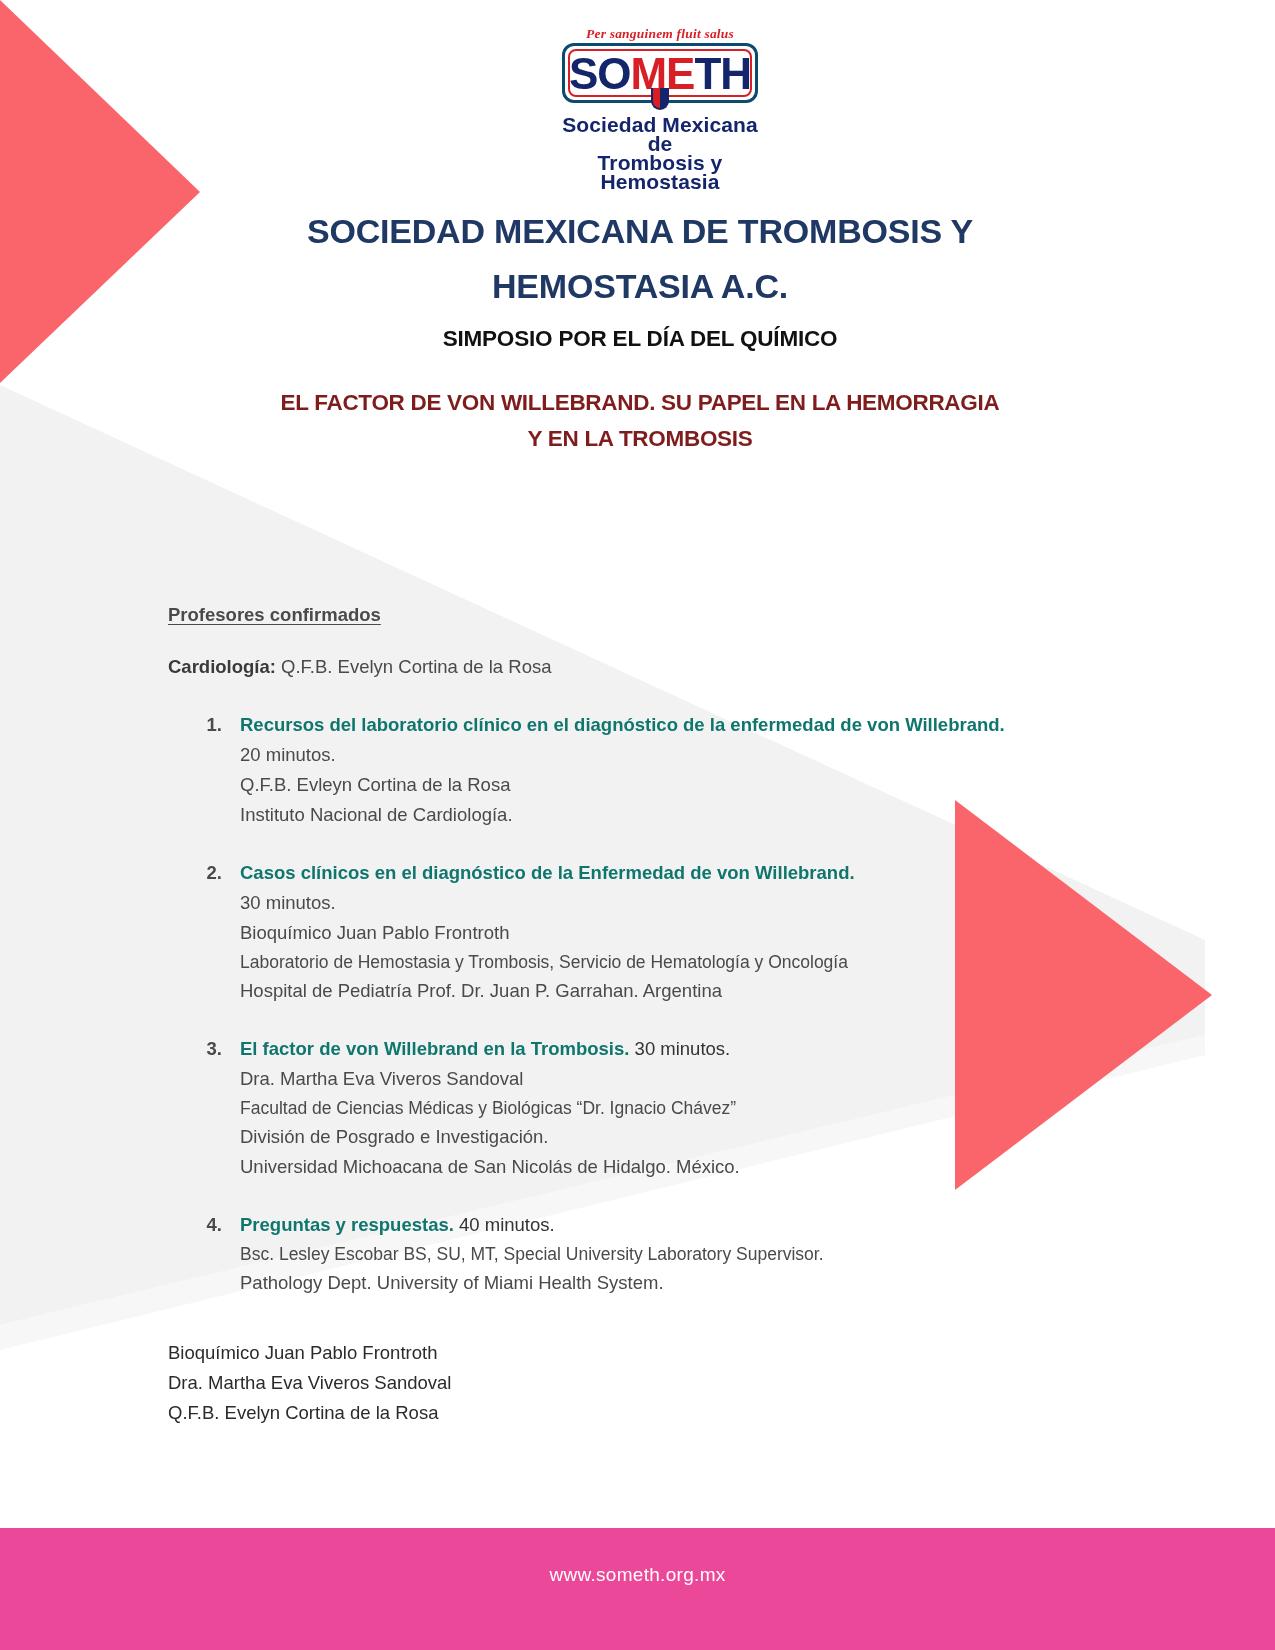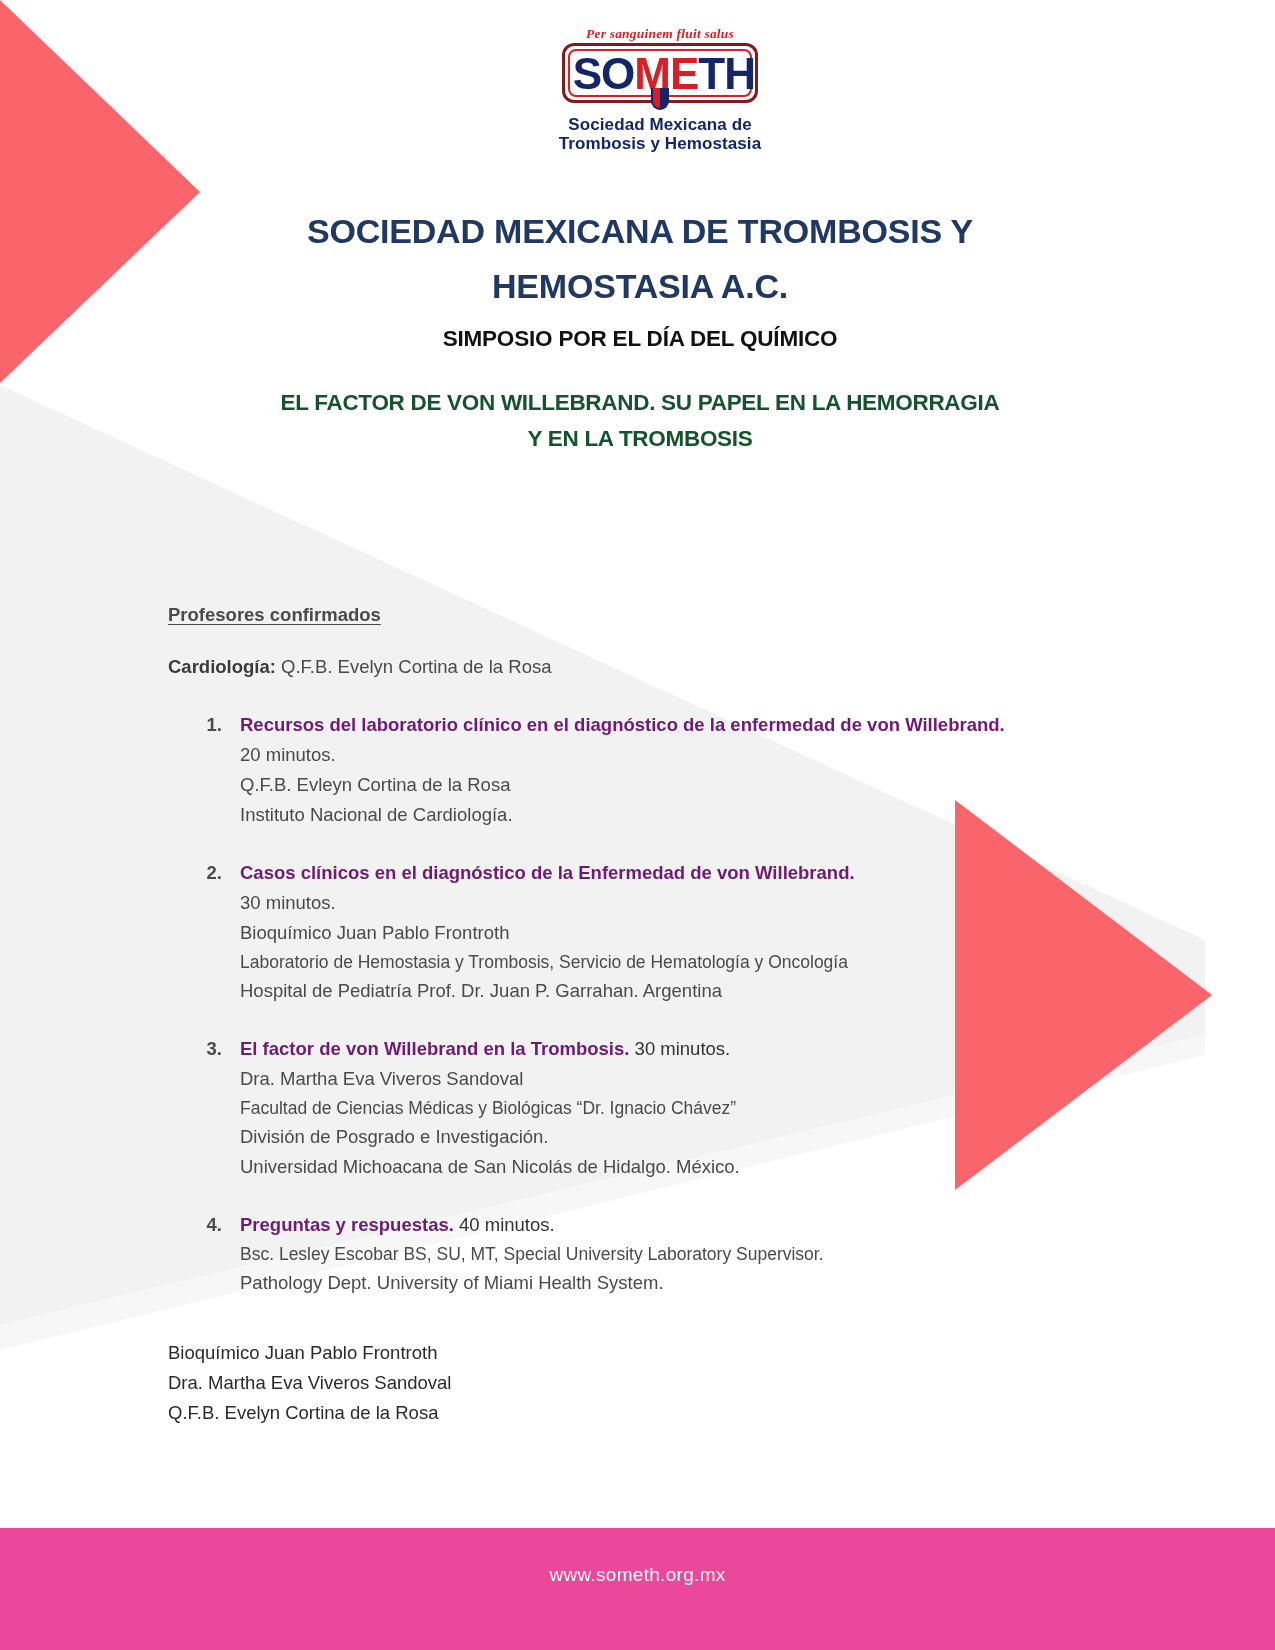--- a/index.html
+++ b/index.html
@@ -31,24 +31,23 @@
     color: #d81f26;
     font-size: 13.5px;
     letter-spacing: .2px;
     line-height: 16px;
     margin-top: 12px;
   }
   .logo-box {
     position: relative;
     margin: 1px auto 0;
     width: 196px; height: 60px;
-    border: 3px solid #7f1d1d;
+    border: 3px solid #0c4a6e;
     border-radius: 12px;
     background: #ffffff;
-    text-align: right;
   }
   .logo-box-inner {
     position: absolute; inset: 3px;
     border: 2px solid #d81f26;
     border-radius: 8px;
   }
   .logo-word {
     position: absolute;
     left: 0; right: 0; top: 4px;
     font-family: "Liberation Sans", sans-serif;
@@ -67,21 +66,21 @@
     border-radius: 0 0 9px 9px;
     background: linear-gradient(to right, #d81f26 0 50%, #14256b 50% 100%);
     border: 2px solid #14256b;
     border-top: none;
   }
   .logo-sub {
     margin-top: 12px;
     font-family: "Liberation Sans", sans-serif;
     font-weight: bold;
     color: #14256b;
-    font-size: 17px;
+    font-size: 21px;
     line-height: 19px;
     letter-spacing: .1px;
   }
 
   
   .org-title {
     position: absolute;
     left: 160px; top: 204px;
     width: 960px;
     text-align: center;
@@ -104,21 +103,21 @@
     letter-spacing: -0.2px;
   }
   .event-title {
     position: absolute;
     left: 130px; top: 385px;
     width: 1020px;
     text-align: center;
     font-weight: bold;
     font-size: 22.5px;
     line-height: 36px;
-    color: #14532d;
+    color: #7f1d1d;
     letter-spacing: -0.3px;
   }
   .event-when {
     position: absolute;
     left: 160px; top: 492px;
     width: 960px;
     text-align: center;
     font-weight: bold;
     font-size: 24px;
     line-height: 52px;
@@ -163,21 +162,21 @@
   ol.agenda > li::before {
     content: counter(agenda) ".";
     position: absolute;
     left: -44px;
     top: 0;
     font-weight: bold;
     color: #4a4a4a;
     width: 26px;
     text-align: right;
   }
-  .li-title { font-weight: bold; color: #701a75; }
+  .li-title { font-weight: bold; color: #0f766e; }
   .li-line { display: block; color: #4a4a4a; }
   .li-line.sm { font-size: 17.5px; line-height: 28px; }
   .closing { margin-top: 40px; }
   .closing .li-line { color: #2b2b2b; }
 
   
   .footer-bar {
     position: absolute;
     left: 0; bottom: 0;
     width: 1275px; height: 122px;

